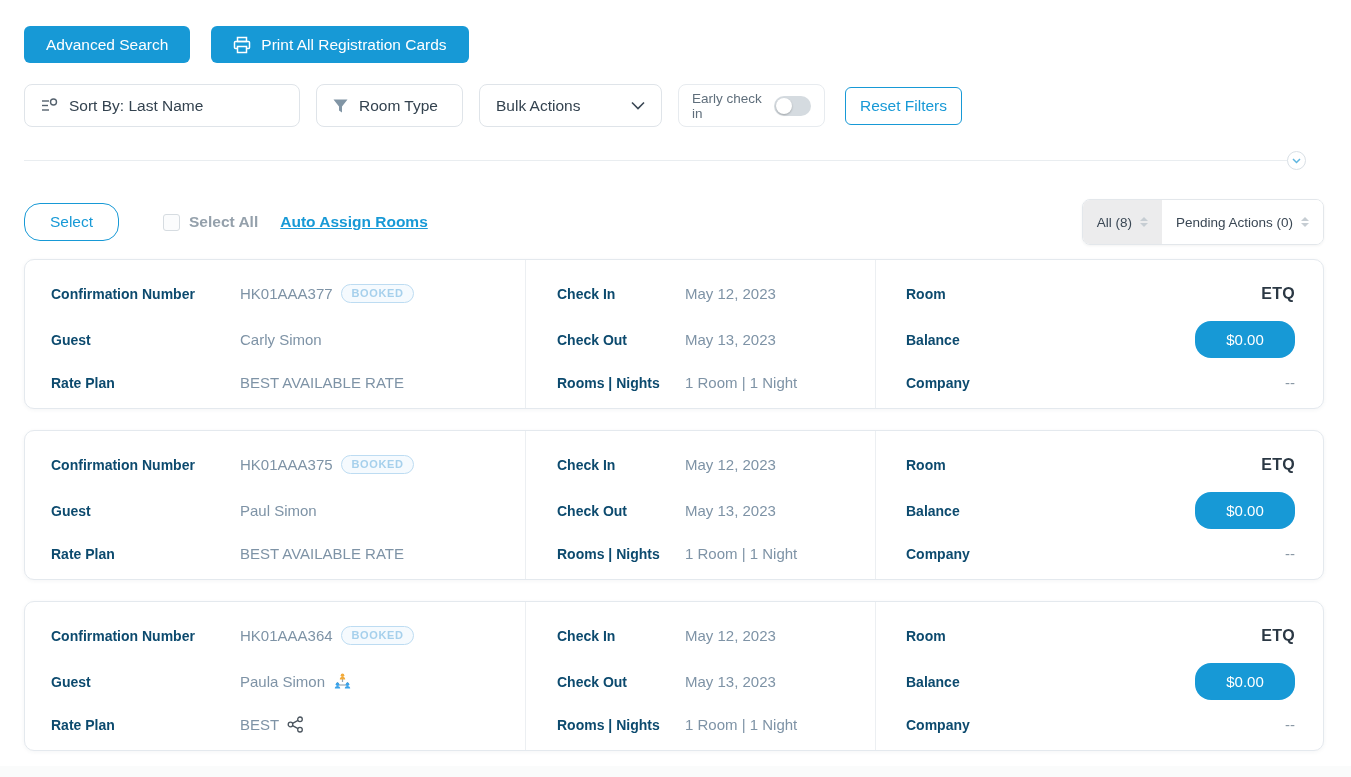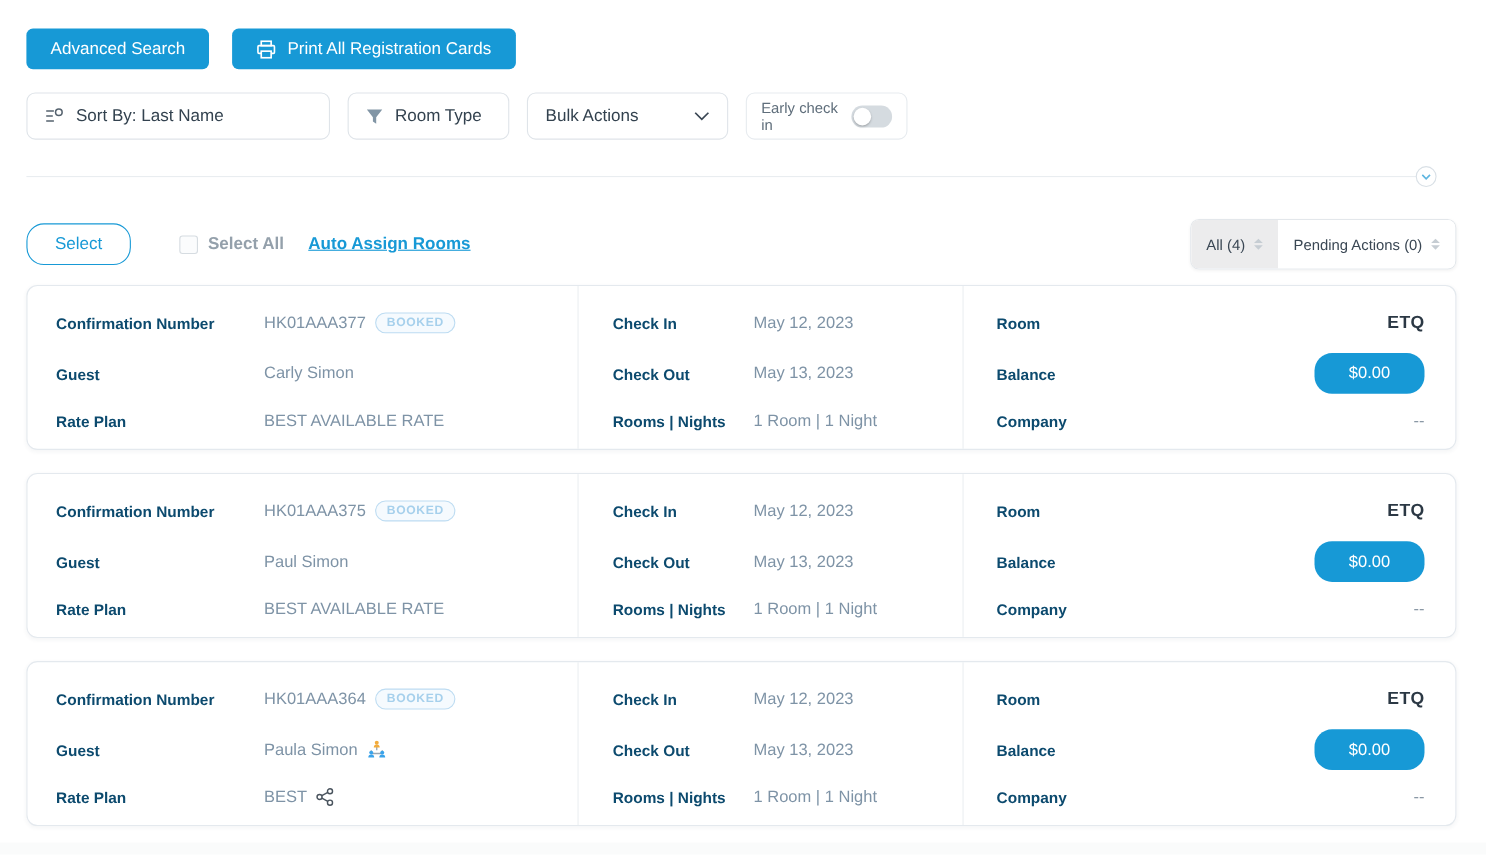--- a/index.html
+++ b/index.html
@@ -118,20 +118,23 @@
           <polyline points="1,1.5 7,7.5 13,1.5"></polyline>
         </svg>
       </span>
     </div>
     <div class="chip chip-early">
       <span>Early check in</span>
       <span class="toggle">
           <span class="knob"></span>
         </span>
     </div>
+    <button class="btn-outline-blue">
+      <span>Reset Filters</span>
+    </button>
   </div>
 
   <div class="collapse-divider">
     <div class="line"></div>
     <button class="collapse-btn">
       <svg width="9" height="6" viewBox="0 0 9 6" fill="none" stroke="#5fb6e0" stroke-width="1.5">
         <polyline points="1,1 4.5,4.5 8,1"></polyline>
       </svg>
     </button>
   </div>
@@ -142,21 +145,21 @@
         <span>Select</span>
       </button>
       <div class="select-all">
         <span class="checkbox"></span>
         <span class="lbl">Select All</span>
       </div>
       <span class="link-auto">Auto Assign Rooms</span>
     </div>
     <div class="tab-group">
       <button class="tab active">
-        <span>All (4)</span>
+        <span>All (8)</span>
         <span class="sort-arrows">
             <i class="up"></i>
             <i class="down"></i>
           </span>
       </button>
       <button class="tab">
         <span>Pending Actions (0)</span>
         <span class="sort-arrows">
             <i class="up"></i>
             <i class="down"></i>

